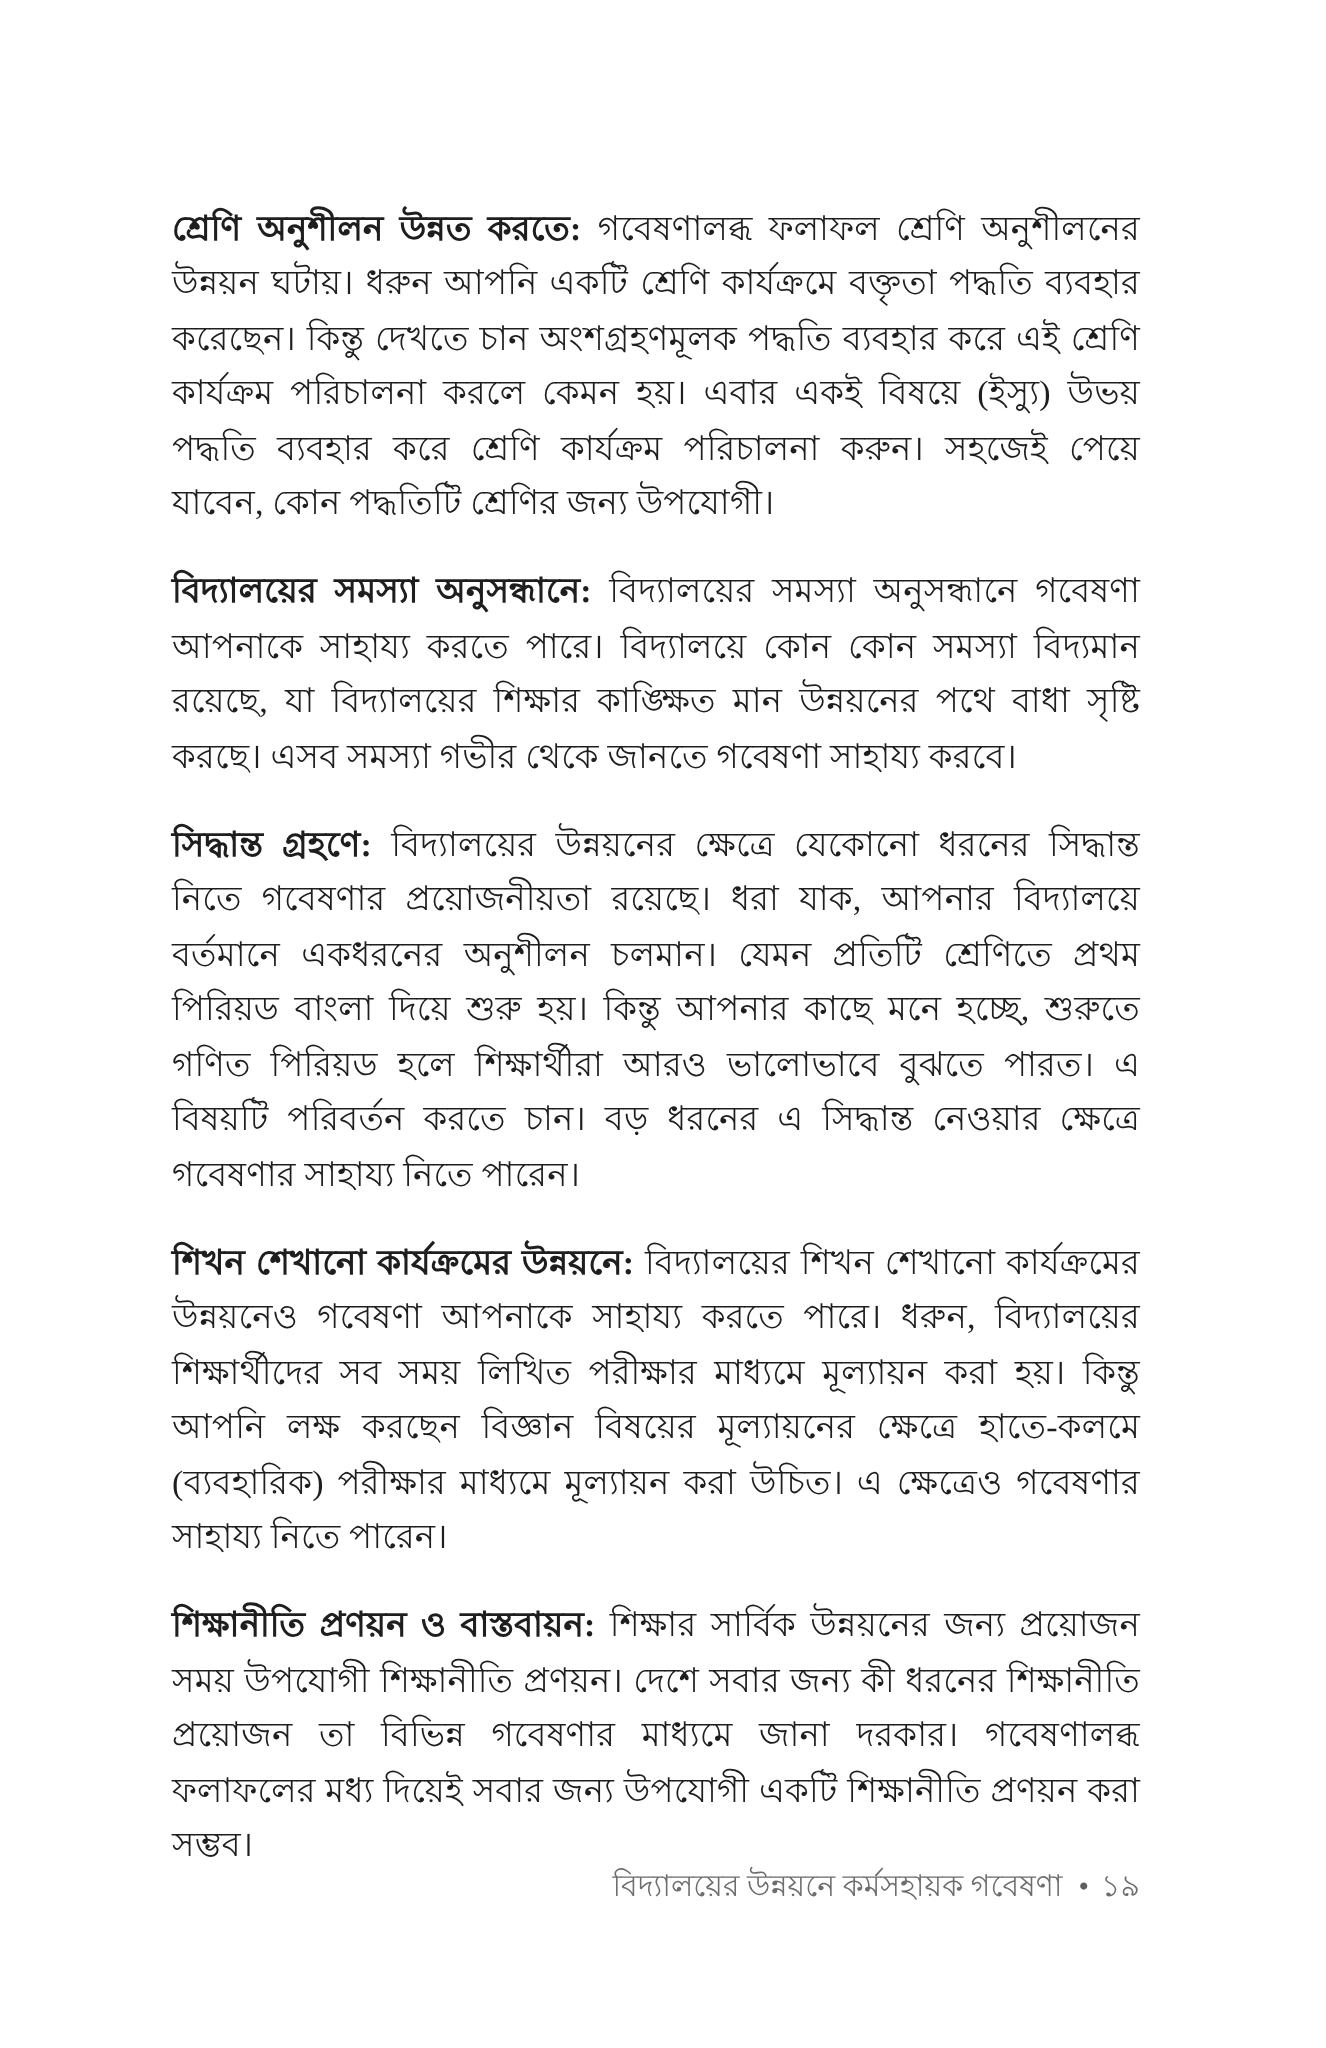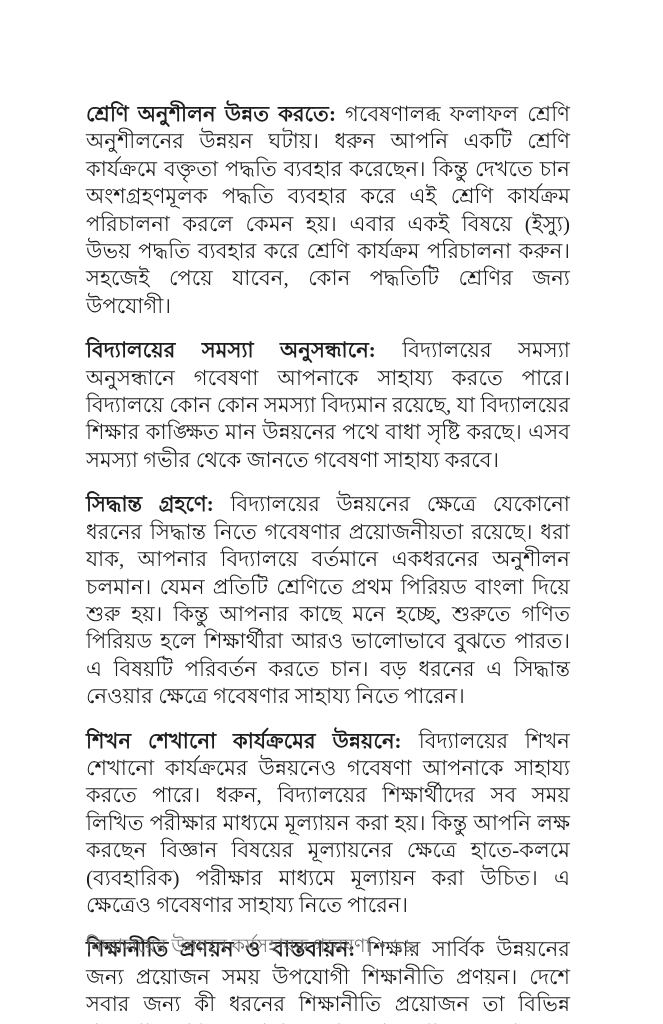--- a/index.html
+++ b/index.html
@@ -21,36 +21,37 @@
     height: 1024px;
     background: #ffffff;
   }
   .content {
     position: absolute;
     left: 86px;
     top: 101px;
     width: 484px;
   }
   .para {
-    font-size: 21px;
+    font-size: 17px;
     line-height: 27.4px;
     text-align: justify;
     color: #1e1e1e;
     margin: 0 0 17px 0;
     letter-spacing: 0.1px;
   }
   .para .lead {
     font-weight: bold;
   }
   .page-footer {
     position: absolute;
     left: 86px;
     top: 931px;
     width: 484px;
-    font-size: 19px;
+    text-align: right;
+    font-size: 15px;
     color: #6d6d6d;
     white-space: nowrap;
   }
   .page-footer .bullet {
     display: inline-block;
     margin: 0 6px 0 8px;
     color: #5f5f5f;
   }
 </style>
 </head>

